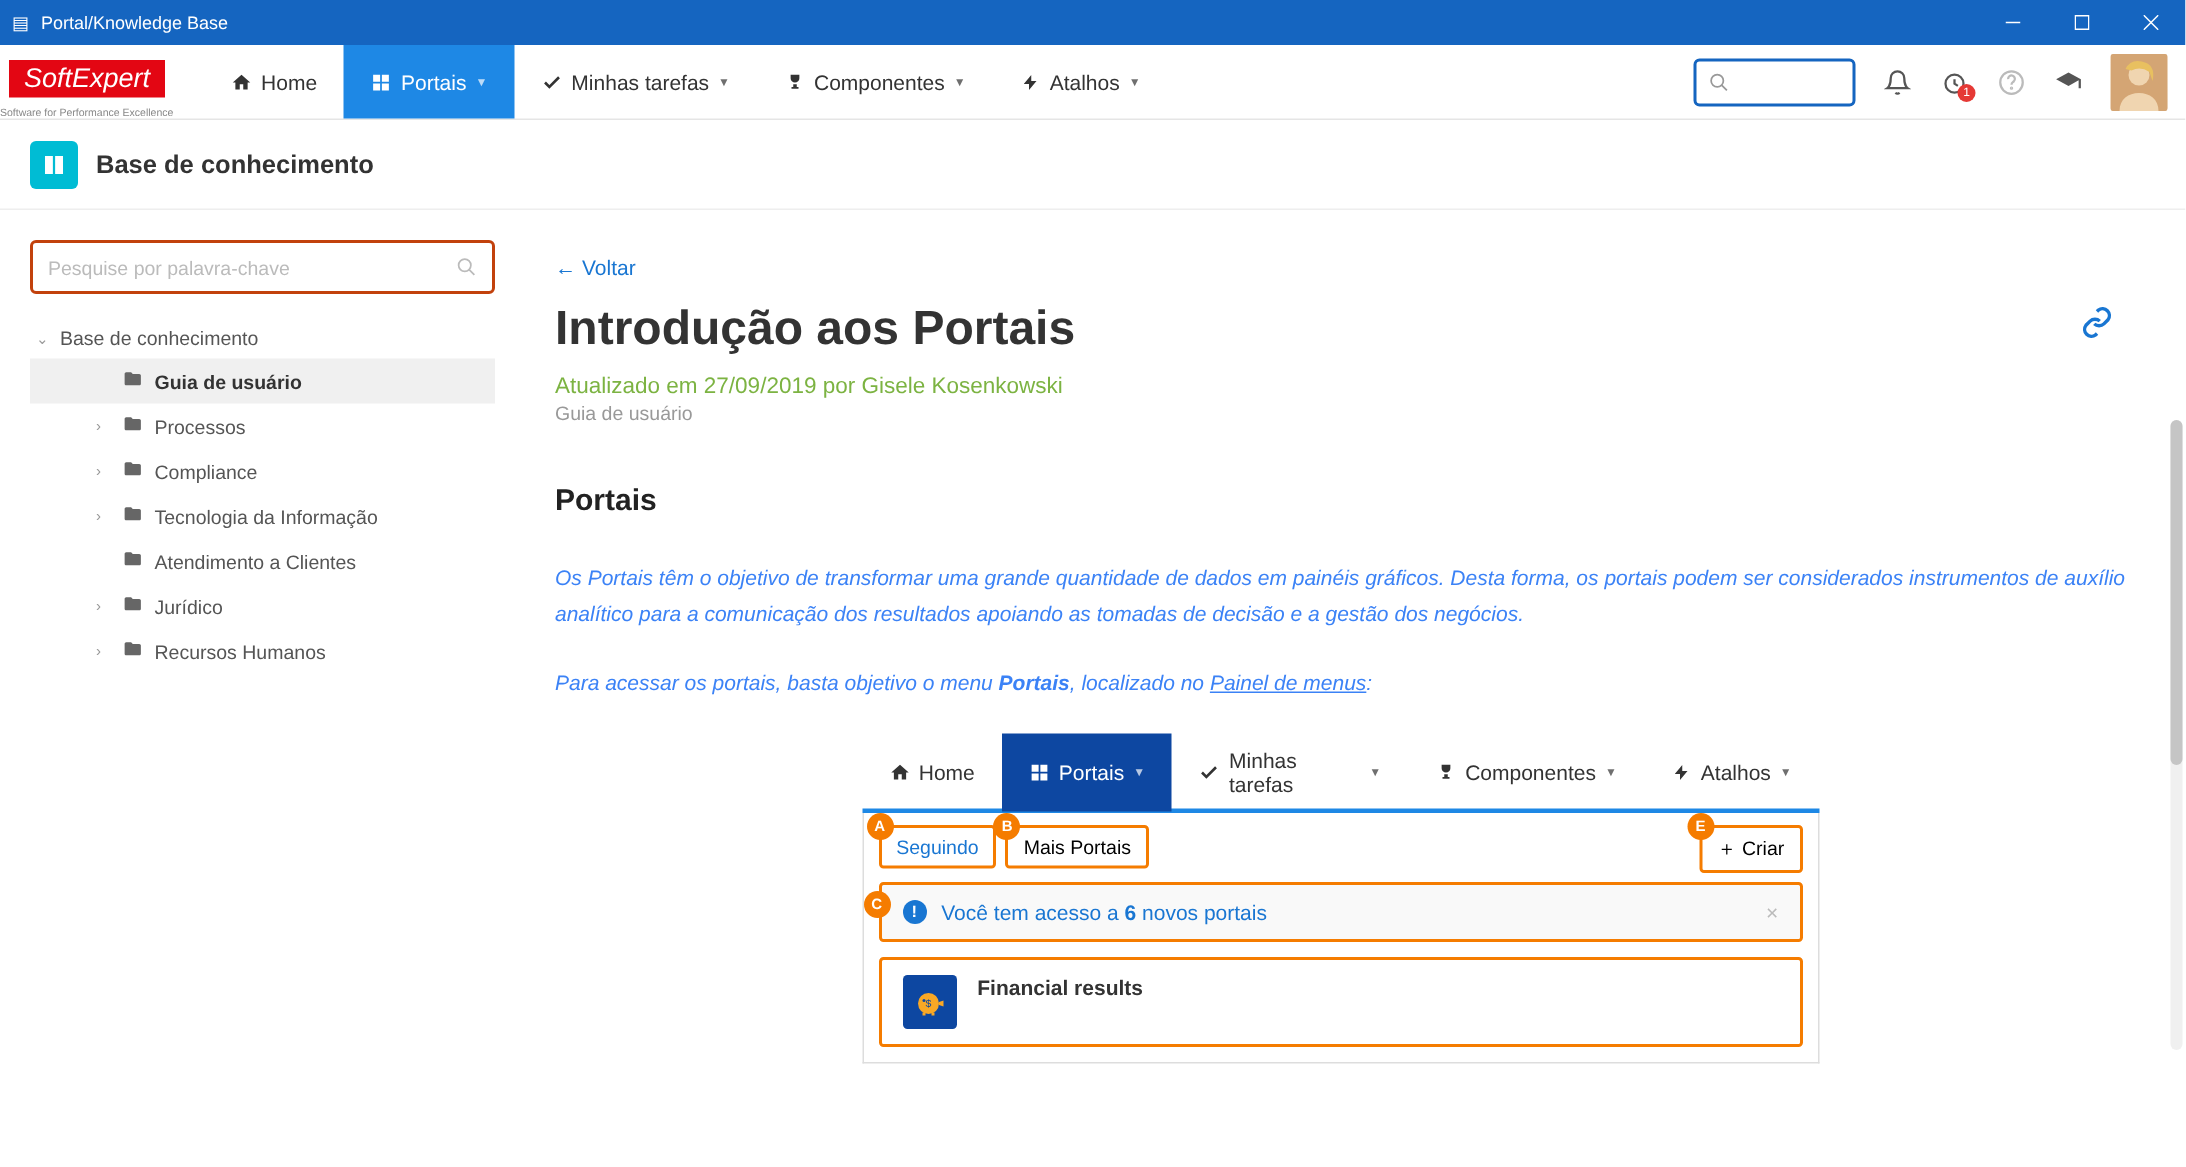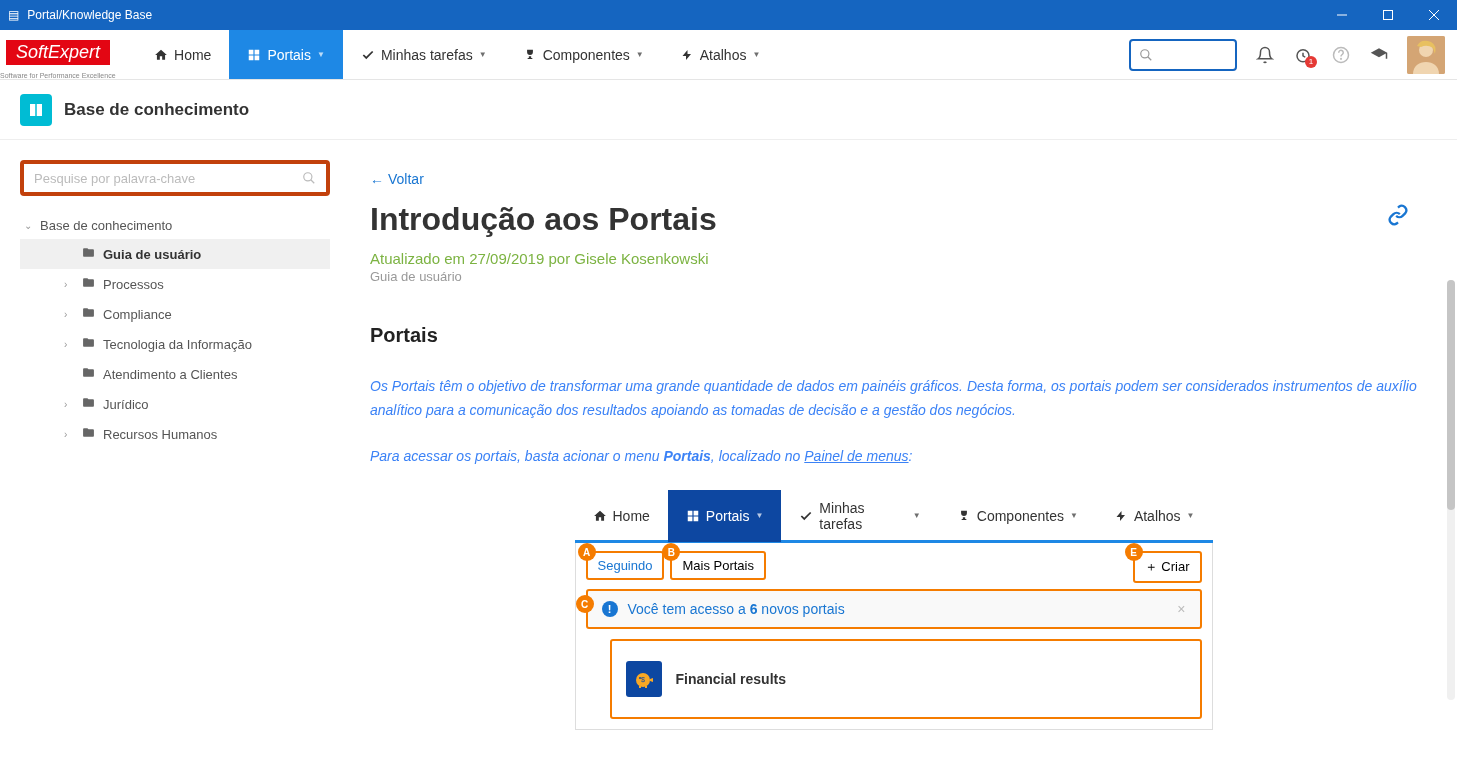--- a/index.html
+++ b/index.html
@@ -34,21 +34,21 @@
   
   .section-bar { height: 60px; display: flex; align-items: center; padding: 0 20px; gap: 12px; border-bottom: 1px solid #eee; }
   .section-icon { width: 32px; height: 32px; background: #00bcd4; border-radius: 4px; display:flex; align-items:center; justify-content:center; color:#fff; }
   .section-title { font-size: 17px; font-weight: 600; color: #333; }
   
   
   .main { display: flex; height: calc(778px - 30px - 50px - 60px); }
   .sidebar { width: 350px; padding: 20px; }
   .content { flex: 1; padding: 30px 40px 30px 20px; overflow-y: auto; position: relative; }
   
-  .kb-search { border: 4px solid #c2410c; border-radius: 4px; height: 36px; display: flex; align-items: center; padding: 0 10px; margin-bottom: 16px; }
+  .kb-search { border: 2px solid #c2410c; border-radius: 4px; height: 36px; display: flex; align-items: center; padding: 0 10px; margin-bottom: 16px; }
   .kb-search input { border: none; outline: none; flex: 1; font-size: 13px; color: #333; }
   .kb-search input::placeholder { color: #bbb; }
   
   .tree { font-size: 13px; color: #555; }
   .tree-root { display:flex; align-items:center; gap:6px; padding: 6px 4px; cursor:pointer; }
   .tree-item { display:flex; align-items:center; gap:8px; padding: 7px 8px 7px 30px; cursor:pointer; }
   .tree-item.selected { background: #f0f0f0; font-weight: 600; color: #333; }
   .tree-item.child { padding-left: 44px; }
   .folder-ico { color: #666; }
   .chev { color: #999; font-size: 10px; width: 10px; }
@@ -76,21 +76,21 @@
   .marker { position:absolute; top:-10px; left:-10px; width:18px; height:18px; border-radius:50%; background:#f57c00; color:#fff; font-size:10px; font-weight:bold; display:flex; align-items:center; justify-content:center; }
   .tab-criar { margin-left:auto; }
   
   .notice-wrap { padding: 6px 10px; position:relative; }
   .notice-wrap .marker { top: 12px; left: 0px; }
   .notice { border: 2px solid #f57c00; border-radius: 3px; padding: 10px 14px; display:flex; align-items:center; gap:10px; background:#f9f9f9; font-size:14px; color:#1976d2; }
   .notice .info-ico { width:16px; height:16px; border-radius:50%; background:#1976d2; color:#fff; display:flex; align-items:center; justify-content:center; font-size:11px; font-weight:bold; }
   .notice .close { margin-left:auto; color:#bbb; cursor:pointer; }
   
   .portal-card-wrap { padding: 4px 10px 10px 10px; }
-  .portal-card { border: 2px solid #f57c00; border-radius:3px; padding: 20px 14px; display:flex; align-items:center; gap:14px; background:#fff;margin-left:24px; }
+  .portal-card { border: 2px solid #f57c00; border-radius:3px; padding: 10px 14px; display:flex; align-items:flex-start; gap:14px; background:#fff; }
   .portal-ico { width:36px; height:36px; background:#0d47a1; border-radius:3px; display:flex; align-items:center; justify-content:center; color:#f9a825; font-size:18px; }
   .portal-name { font-weight:600; font-size:14px; color:#333; }
   
   
   .scroll-track { position:absolute; right:2px; top:140px; width:8px; height:420px; background:#f0f0f0; border-radius:4px; }
   .scroll-thumb { position:absolute; right:2px; top:140px; width:8px; height:230px; background:#c5c5c5; border-radius:4px; }
 </style>
 </head>
 <body>
 
@@ -305,21 +305,21 @@
           <path d="M14 11a5 5 0 00-7 0l-3 3a5 5 0 007 7l1-1"></path>
         </svg>
     </div>
     <h1 class="article-title">Introdução aos Portais</h1>
     <div class="meta-line">Atualizado em 27/09/2019 por Gisele Kosenkowski</div>
     <div class="meta-cat">Guia de usuário</div>
 
     <h2 class="h2">Portais</h2>
     <p class="para">Os Portais têm o objetivo de transformar uma grande quantidade de dados em painéis gráficos. Desta forma, os portais podem ser considerados instrumentos de auxílio analítico para a comunicação dos resultados apoiando as tomadas de decisão e a gestão dos negócios.</p>
     <p class="para">
-      <span>Para acessar os portais, basta acionar o menu </span><b>Portais</b><span>, localizado no </span><span class="u">Painel de menus</span><span>:</span>
+      <span>Para acessar os portais, basta objetivo o menu </span><b>Portais</b><span>, localizado no </span><span class="u">Painel de menus</span><span>:</span>
     </p>
 
     
     <div class="inner-shot">
       <div class="inner-nav">
         <div class="nav-item">
           <span class="nav-icon">
               <svg width="14" height="14" viewBox="0 0 24 24" fill="currentColor">
                 <path d="M10 20v-6h4v6h5v-8h3L12 3 2 12h3v8z"></path>
               </svg>

